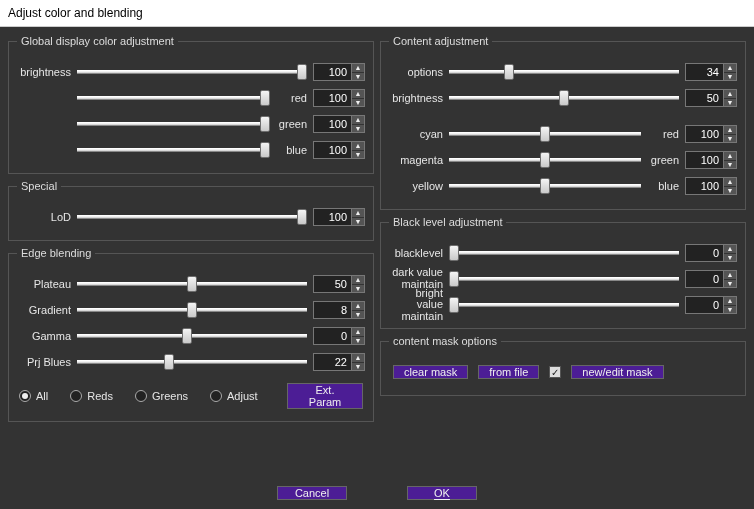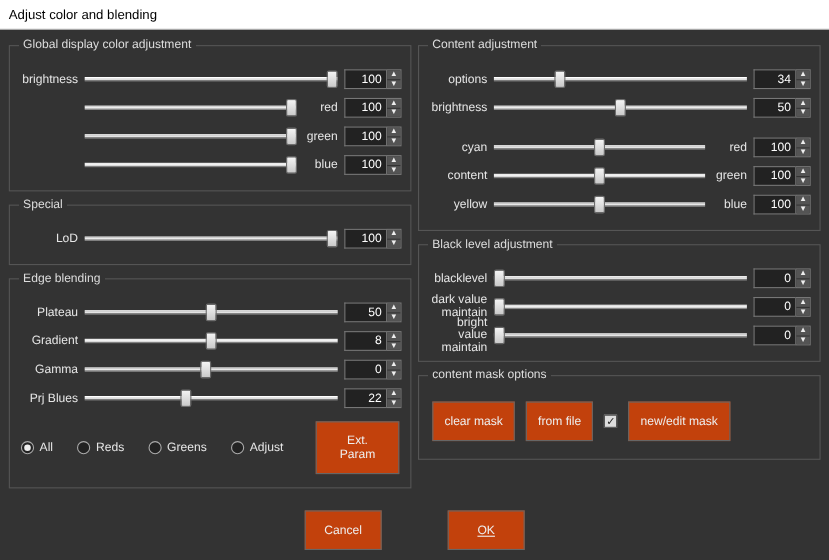--- a/index.html
+++ b/index.html
@@ -120,25 +120,25 @@
     display: flex; align-items: center; gap: 5px; font-size: 11px;
   }
   .radio .dot {
     width: 12px; height: 12px; border-radius: 50%;
     border: 1px solid #aaa; background: #222; display:flex;align-items:center;justify-content:center;
   }
   .radio .dot.checked::after {
     content:""; width:6px; height:6px; border-radius:50%; background:#eee;
   }
   .btn {
-    background: #c2410c;
+    background: #4c1d95;
     border: 1px solid #666;
     color: #eee;
     font-size: 11px;
-    padding: 11px 10px;
+    padding: 0 10px;
     cursor: pointer;
     text-align: center;
   }
   .mask-row { display:flex; gap:10px; align-items:center; padding:8px 4px; }
   .chk { display:flex; align-items:center; gap:5px; font-size:11px; }
   .chk .box {
     width:12px; height:12px; background:#ddd; border:1px solid #555;
     display:flex; align-items:center; justify-content:center; font-size:10px; color:#222;
   }
   .bottom-btns {
@@ -371,21 +371,21 @@
         <div class="lbl-right">red</div>
         <div class="spin">
           <div class="val">100</div>
           <div class="btns">
                 <div>▲</div>
                 <div>▼</div>
               </div>
         </div>
       </div>
       <div class="row">
-        <div class="lbl-left">content</div>
+        <div class="lbl-left">magenta</div>
         <div class="slider">
               <div class="track"></div>
               <div class="thumb" style="left: 50%;"></div>
             </div>
         <div class="lbl-right">green</div>
         <div class="spin">
           <div class="val">100</div>
           <div class="btns">
                 <div>▲</div>
                 <div>▼</div>

